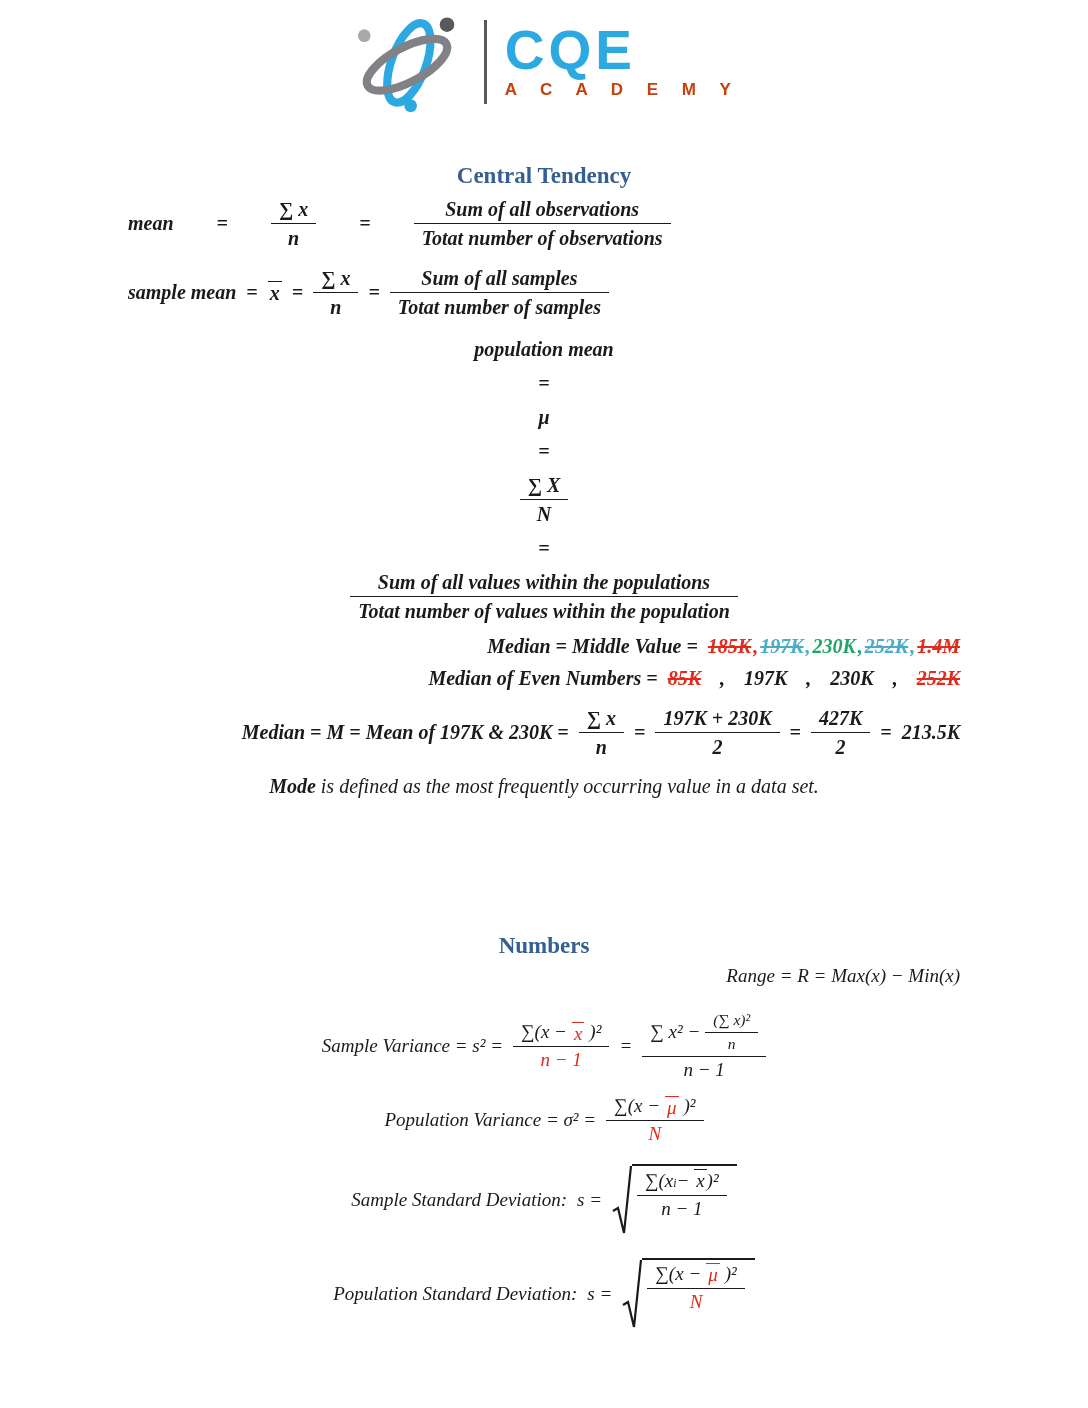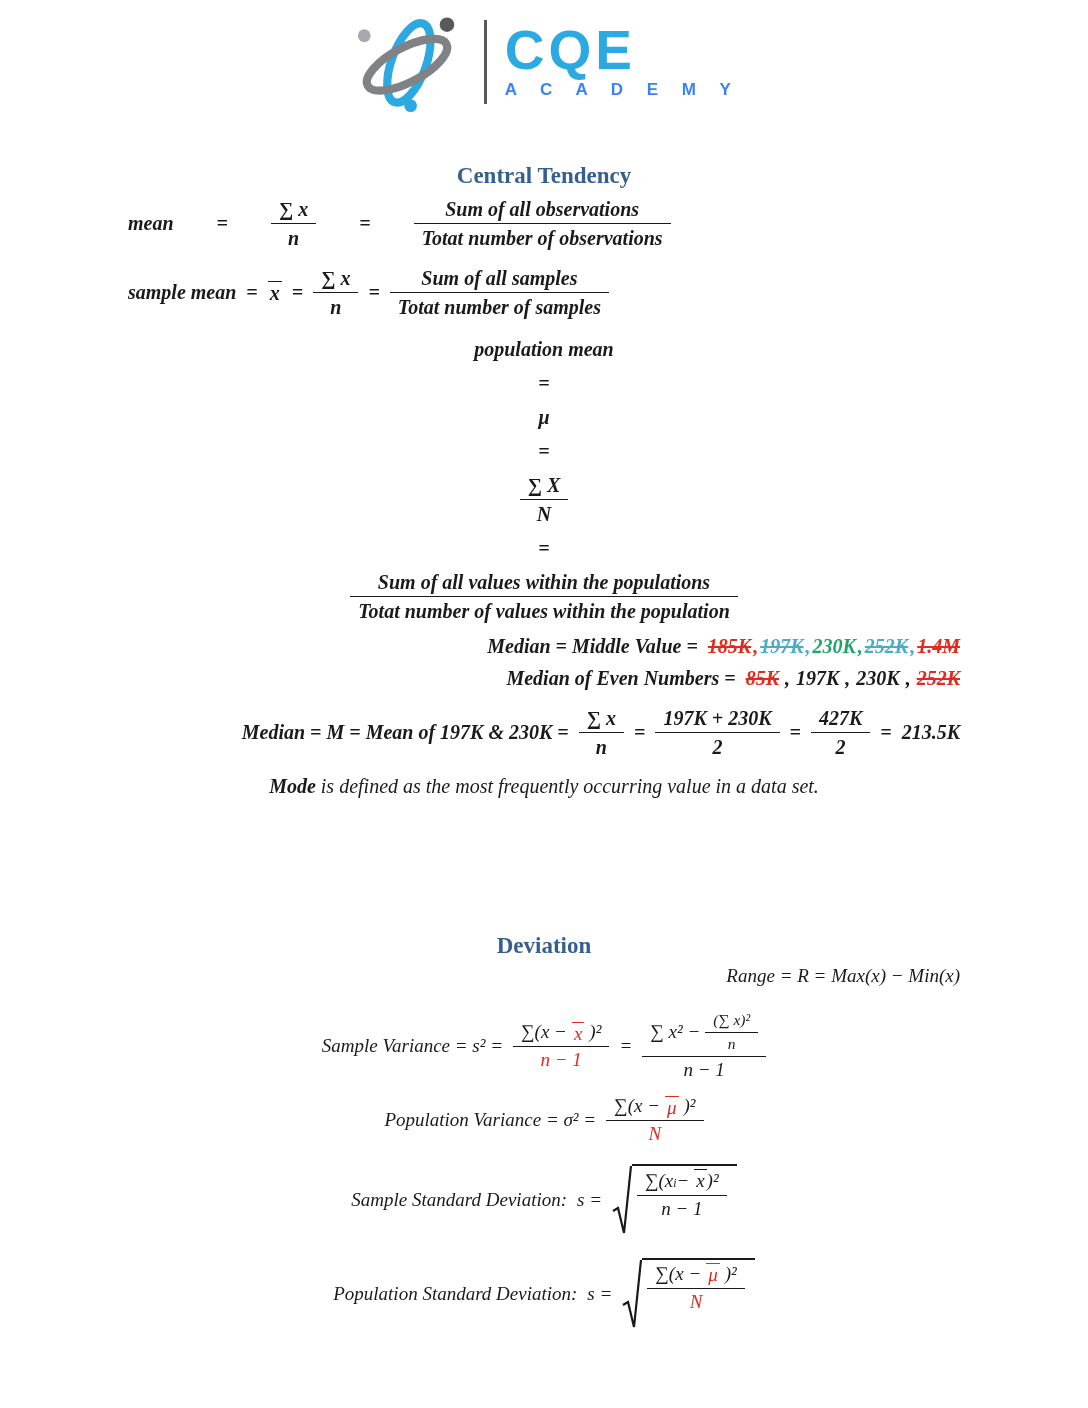--- a/index.html
+++ b/index.html
@@ -12,21 +12,21 @@
     overflow: hidden;
   }
   .page { width: 100%; height: 100%; padding: 0 128px; position: relative; }
 
   
   .logo { display: flex; justify-content: center; align-items: center; gap: 18px; padding-top: 12px; height: 112px; }
   .logo svg { width: 118px; height: 100px; display: block; }
   .logo-divider { width: 3px; height: 84px; background: #58595B; }
   .logo-text { display: flex; flex-direction: column; align-items: flex-start; }
   .brand { font-family: "Liberation Sans", sans-serif; font-weight: bold; font-size: 55px; line-height: 0.95; color: #2BA9E0; letter-spacing: 4px; }
-  .subtitle { font-family: "Liberation Sans", sans-serif; font-weight: bold; font-size: 17px; color: #3b82f6; letter-spacing: 9.5px; margin-top: 3px; }
+  .subtitle { font-family: "Liberation Sans", sans-serif; font-weight: bold; font-size: 17px; color: #c2410c; letter-spacing: 9.5px; margin-top: 3px; }
 
   
   h1 { color: #365F91; font-size: 23px; font-weight: bold; margin: 0; line-height: 1.25; font-family: "Liberation Serif", serif; text-align: center; }
   #h-central { margin-top: 50px; }
   #h-variance { margin-top: 134px; }
 
   
   .eqrow { display: flex; align-items: center; gap: 10px; font-style: italic; font-size: 20px; line-height: 1.2; }
   .eqrow.bold { font-weight: bold; }
   .eqrow.left   { justify-content: flex-start; }
@@ -144,21 +144,21 @@
       <span class="green">230K</span>
         <span class="green">,</span>
       <span class="teal strike">252K</span>
         <span class="teal">,</span>
       <span class="red strike">1.4M</span>
     </span>
   </div>
 
   <div class="eqrow right bold" id="row-median-even">
     <span>Median of Even Numbers =</span>
-    <span style="display:inline-flex;gap:6px;">
+    <span style="display:inline-flex;gap:19px;">
       <span class="red strike">85K</span>
         <span>,</span>
       <span>197K</span>
         <span>,</span>
       <span>230K</span>
         <span>,</span>
       <span class="red strike">252K</span>
     </span>
   </div>
 
@@ -179,21 +179,21 @@
       <span class="den">2</span>
     </span>
     <span>=</span>
     <span>213.5K</span>
   </div>
 
   <div id="row-mode">
     <b>Mode</b><span> is defined as the most frequently occurring value in a data set.</span>
   </div>
 
-  <h1 id="h-variance">Deviation</h1>
+  <h1 id="h-variance">Numbers</h1>
 
   <div class="eqrow right plain" id="row-range">
     <span>Range = R = Max(x) −  Min(x)</span>
   </div>
 
   <div class="eqrow center plain" id="row-samp-var">
     <span>Sample Variance = s² =</span>
     <span class="frac">
       <span class="num">
         <span>∑(x −</span>

